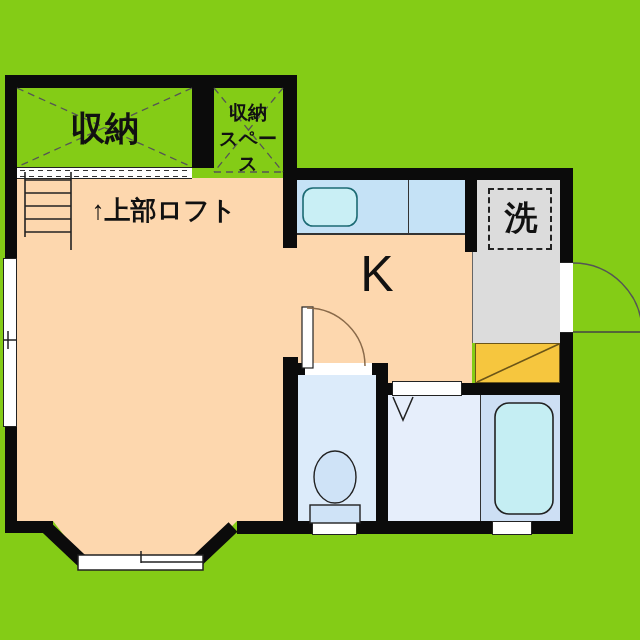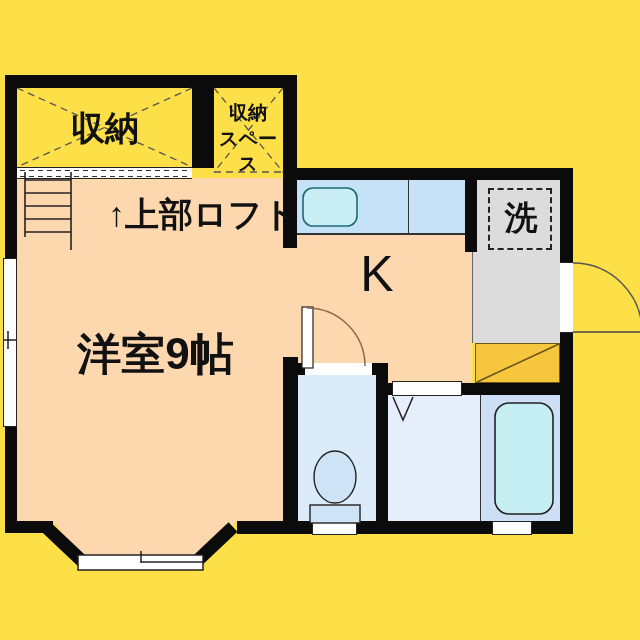--- a/index.html
+++ b/index.html
@@ -1,16 +1,16 @@
 <!DOCTYPE html>
 <html style="--wall: #0b0b0b; --floor-peach: #fdd7ae; --counter: #c5e2f6; --sink: #c9eff5; --toilet-room: #dcebfa; --washroom: #e6eefb; --bath-zone: #cddff4; --bathtub: #c5eef3; --entrance-gray: #dcdcdc; --entrance-step-yellow: #f6c63e; --fixture-blue: #cfe3f7; --arc-brown: #8a6a4a; --line-dark: #222222;"><head>
 <meta charset="utf-8">
 <style>
   html,body{margin:0;padding:0;background:#ffffff;}
-  #stage{position:relative;width:640px;height:640px;background:#fde047;overflow:hidden;
+  #stage{position:relative;width:640px;height:640px;background:#84cc16;overflow:hidden;
          font-family:"Liberation Sans","DejaVu Sans",sans-serif;color:#111;}
   .abs{position:absolute;box-sizing:border-box;}
   .wall{background:var(--wall);}
   .room-label{position:absolute;box-sizing:border-box;color:#111;text-align:center;
               line-height:1.1;white-space:nowrap;}
   .peach{background:var(--floor-peach);}
   svg .ln{stroke:var(--line-dark);stroke-width:1.5;fill:none;}
   svg .dash{stroke:#555;stroke-width:1.3;fill:none;stroke-dasharray:7 5;}
 </style>
 </head>
@@ -113,18 +113,17 @@
     <rect x="495" y="403" width="58" height="111" rx="14" fill="var(--bathtub)" stroke="#222" stroke-width="1.6"></rect>
   </svg>
 
   <div class="abs" style="left:488px;top:188px;width:64px;height:62px;border:2px dashed #222;"></div>
 
   <div class="room-label" style="left:40px;top:110px;width:130px;font-size:34px;font-weight:600;">収納</div>
   <div class="room-label" style="left:210px;top:100px;width:76px;font-size:19px;font-weight:600;line-height:1.35;white-space:normal;">
     <span>収納</span><br>
     <span>スペース</span>
   </div>
-  <div class="room-label" style="left:108px;top:196px;width:160px;font-size:34px;font-weight:600;">↑上部ロフト</div>
-  <div class="room-label" style="left:58px;top:330px;width:195px;font-size:44px;font-weight:600;">洋室9帖</div>
+  <div class="room-label" style="left:84px;top:196px;width:160px;font-size:26px;font-weight:600;">↑上部ロフト</div>
   <div class="room-label" style="left:352px;top:247px;width:50px;font-size:50px;font-weight:400;">K</div>
   <div class="room-label" style="left:503px;top:200px;width:36px;font-size:33px;font-weight:600;">洗</div>
 
 </div>
 
 </body></html>

